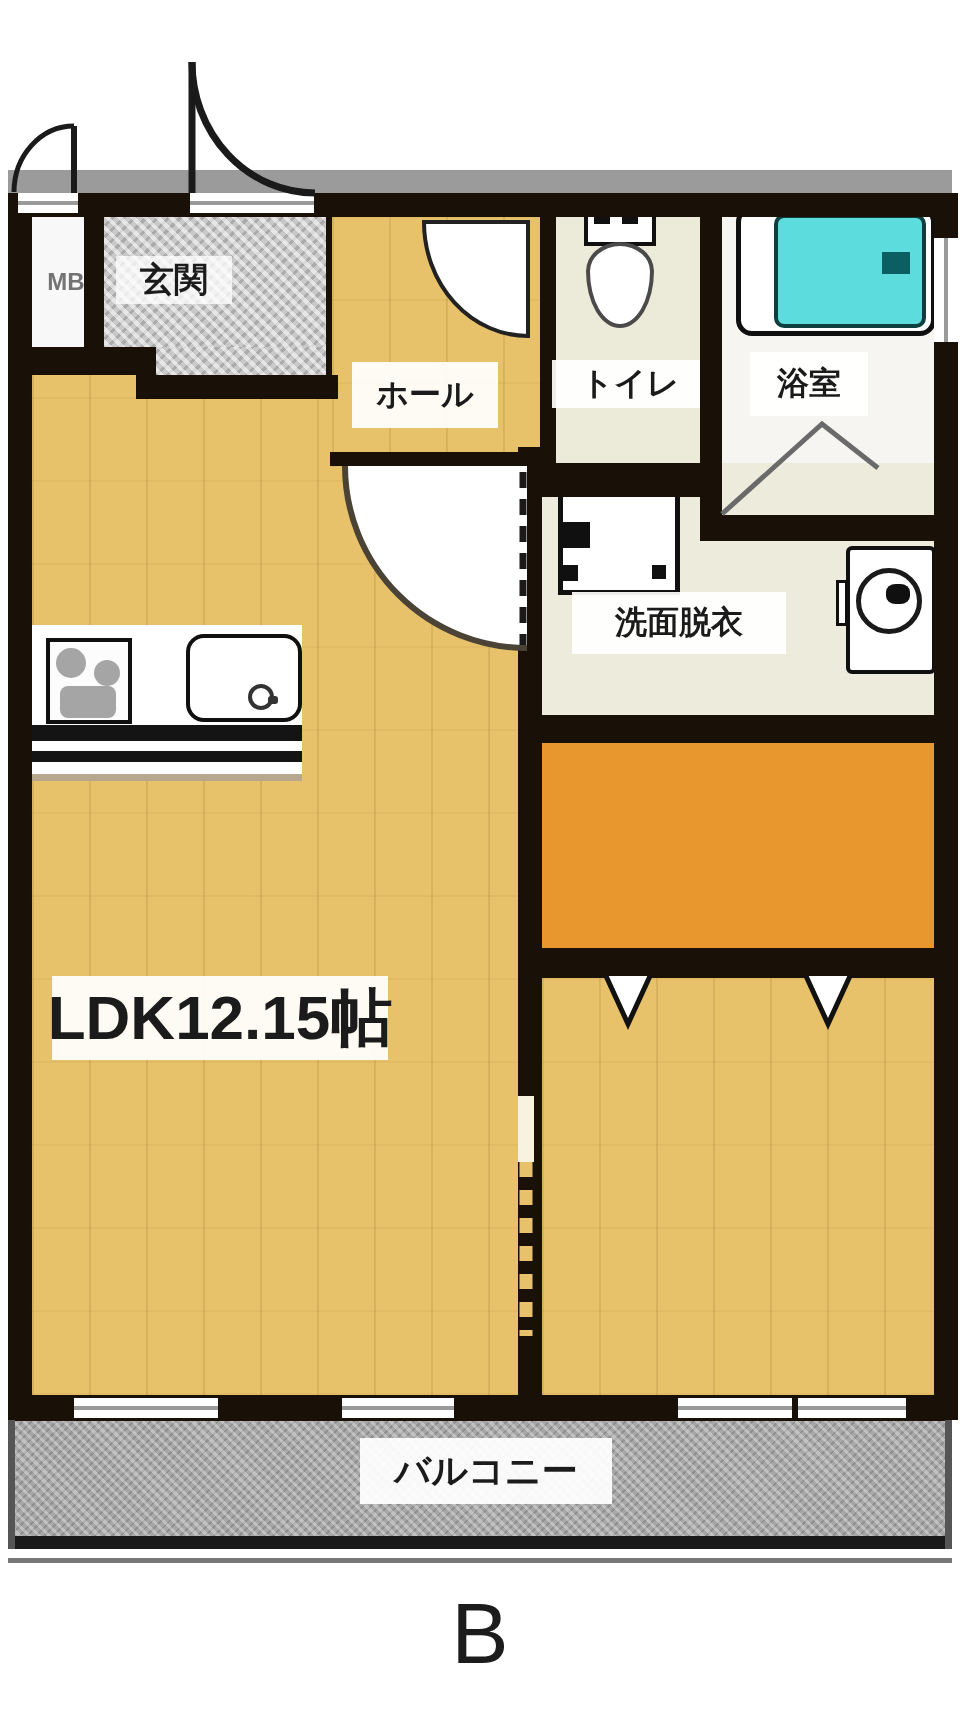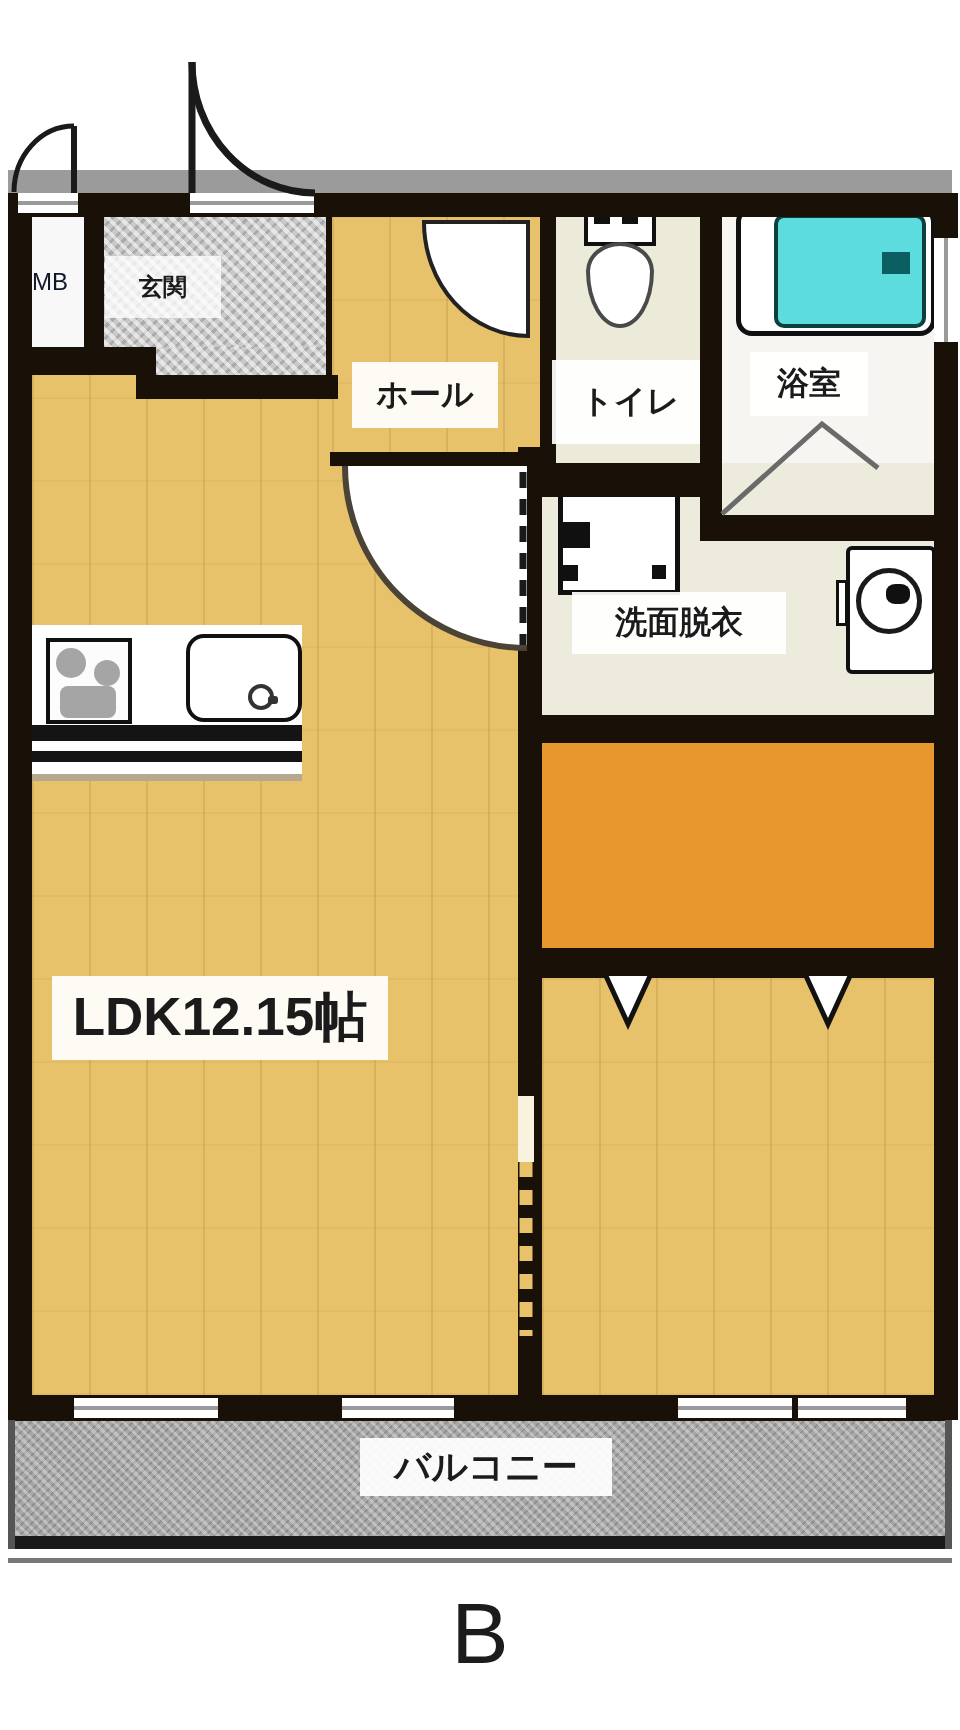--- a/index.html
+++ b/index.html
@@ -140,24 +140,24 @@
     <path d="M 528 222 L 424 222 A 104 114 0 0 0 528 336 Z" fill="#ffffff" stroke="#222222" stroke-width="4"></path>
     <path d="M 527 466 L 345 466 A 182 182 0 0 0 527 648 Z" fill="#ffffff" stroke="none"></path>
     <path d="M 345 466 A 182 182 0 0 0 527 648" fill="none" stroke="#4a4336" stroke-width="6"></path>
     <path d="M 523 472 L 523 645" stroke="#1a1a1a" stroke-width="7" stroke-dasharray="16 11" fill="none"></path>
     <path d="M 722 514 L 822 424 L 878 468" stroke="#6a6a6a" stroke-width="5" fill="none"></path>
     <path d="M 606 976 L 628 1024 L 650 976" fill="#ffffff" stroke="#111111" stroke-width="5"></path>
     <path d="M 806 976 L 828 1024 L 850 976" fill="#ffffff" stroke="#111111" stroke-width="5"></path>
     <path d="M 526 1162 L 526 1336" stroke="#e8c26a" stroke-width="13" stroke-dasharray="15 13" fill="none"></path>
   </svg>
 
-  <div class="abs" style="left:26px;top:262px;width:48px;height:40px;display:flex;align-items:center;justify-content:center;color:#0f172a;font-weight:400;font-size:24px;">MB</div>
-  <div class="abs rlabel" style="left:105px;top:256px;width:116px;height:62px;font-size:24px;background:rgba(255,255,255,.75);">玄関</div>
+  <div class="abs" style="left:42px;top:262px;width:48px;height:40px;display:flex;align-items:center;justify-content:center;color:#737373;font-weight:700;font-size:24px;">MB</div>
+  <div class="abs rlabel" style="left:116px;top:256px;width:116px;height:48px;font-size:34px;background:rgba(255,255,255,.75);">玄関</div>
   <div class="abs rlabel" style="left:352px;top:362px;width:146px;height:66px;font-size:32px;">ホール</div>
-  <div class="abs rlabel" style="left:552px;top:360px;width:148px;height:84px;font-size:32px;padding-left:8px;">トイレ</div>
+  <div class="abs rlabel" style="left:552px;top:360px;width:148px;height:48px;font-size:32px;padding-left:8px;">トイレ</div>
   <div class="abs rlabel" style="left:572px;top:592px;width:214px;height:62px;font-size:32px;">洗面脱衣</div>
   <div class="abs rlabel" style="left:750px;top:352px;width:118px;height:64px;font-size:32px;">浴室</div>
-  <div class="abs rlabel" style="left:52px;top:976px;width:336px;height:84px;font-size:53px;">LDK12.15帖</div>
-  <div class="abs rlabel" style="left:360px;top:1438px;width:252px;height:58px;font-size:36px;">バルコニー</div>
+  <div class="abs rlabel" style="left:52px;top:976px;width:336px;height:84px;font-size:62px;">LDK12.15帖</div>
+  <div class="abs rlabel" style="left:360px;top:1438px;width:252px;height:66px;font-size:36px;">バルコニー</div>
 
   <div class="abs" style="left:0;top:1578px;width:960px;height:110px;display:flex;align-items:center;justify-content:center;color:#1c1c1c;font-size:86px;font-weight:400;">B</div>
 
 </div>
 
 </body></html>

